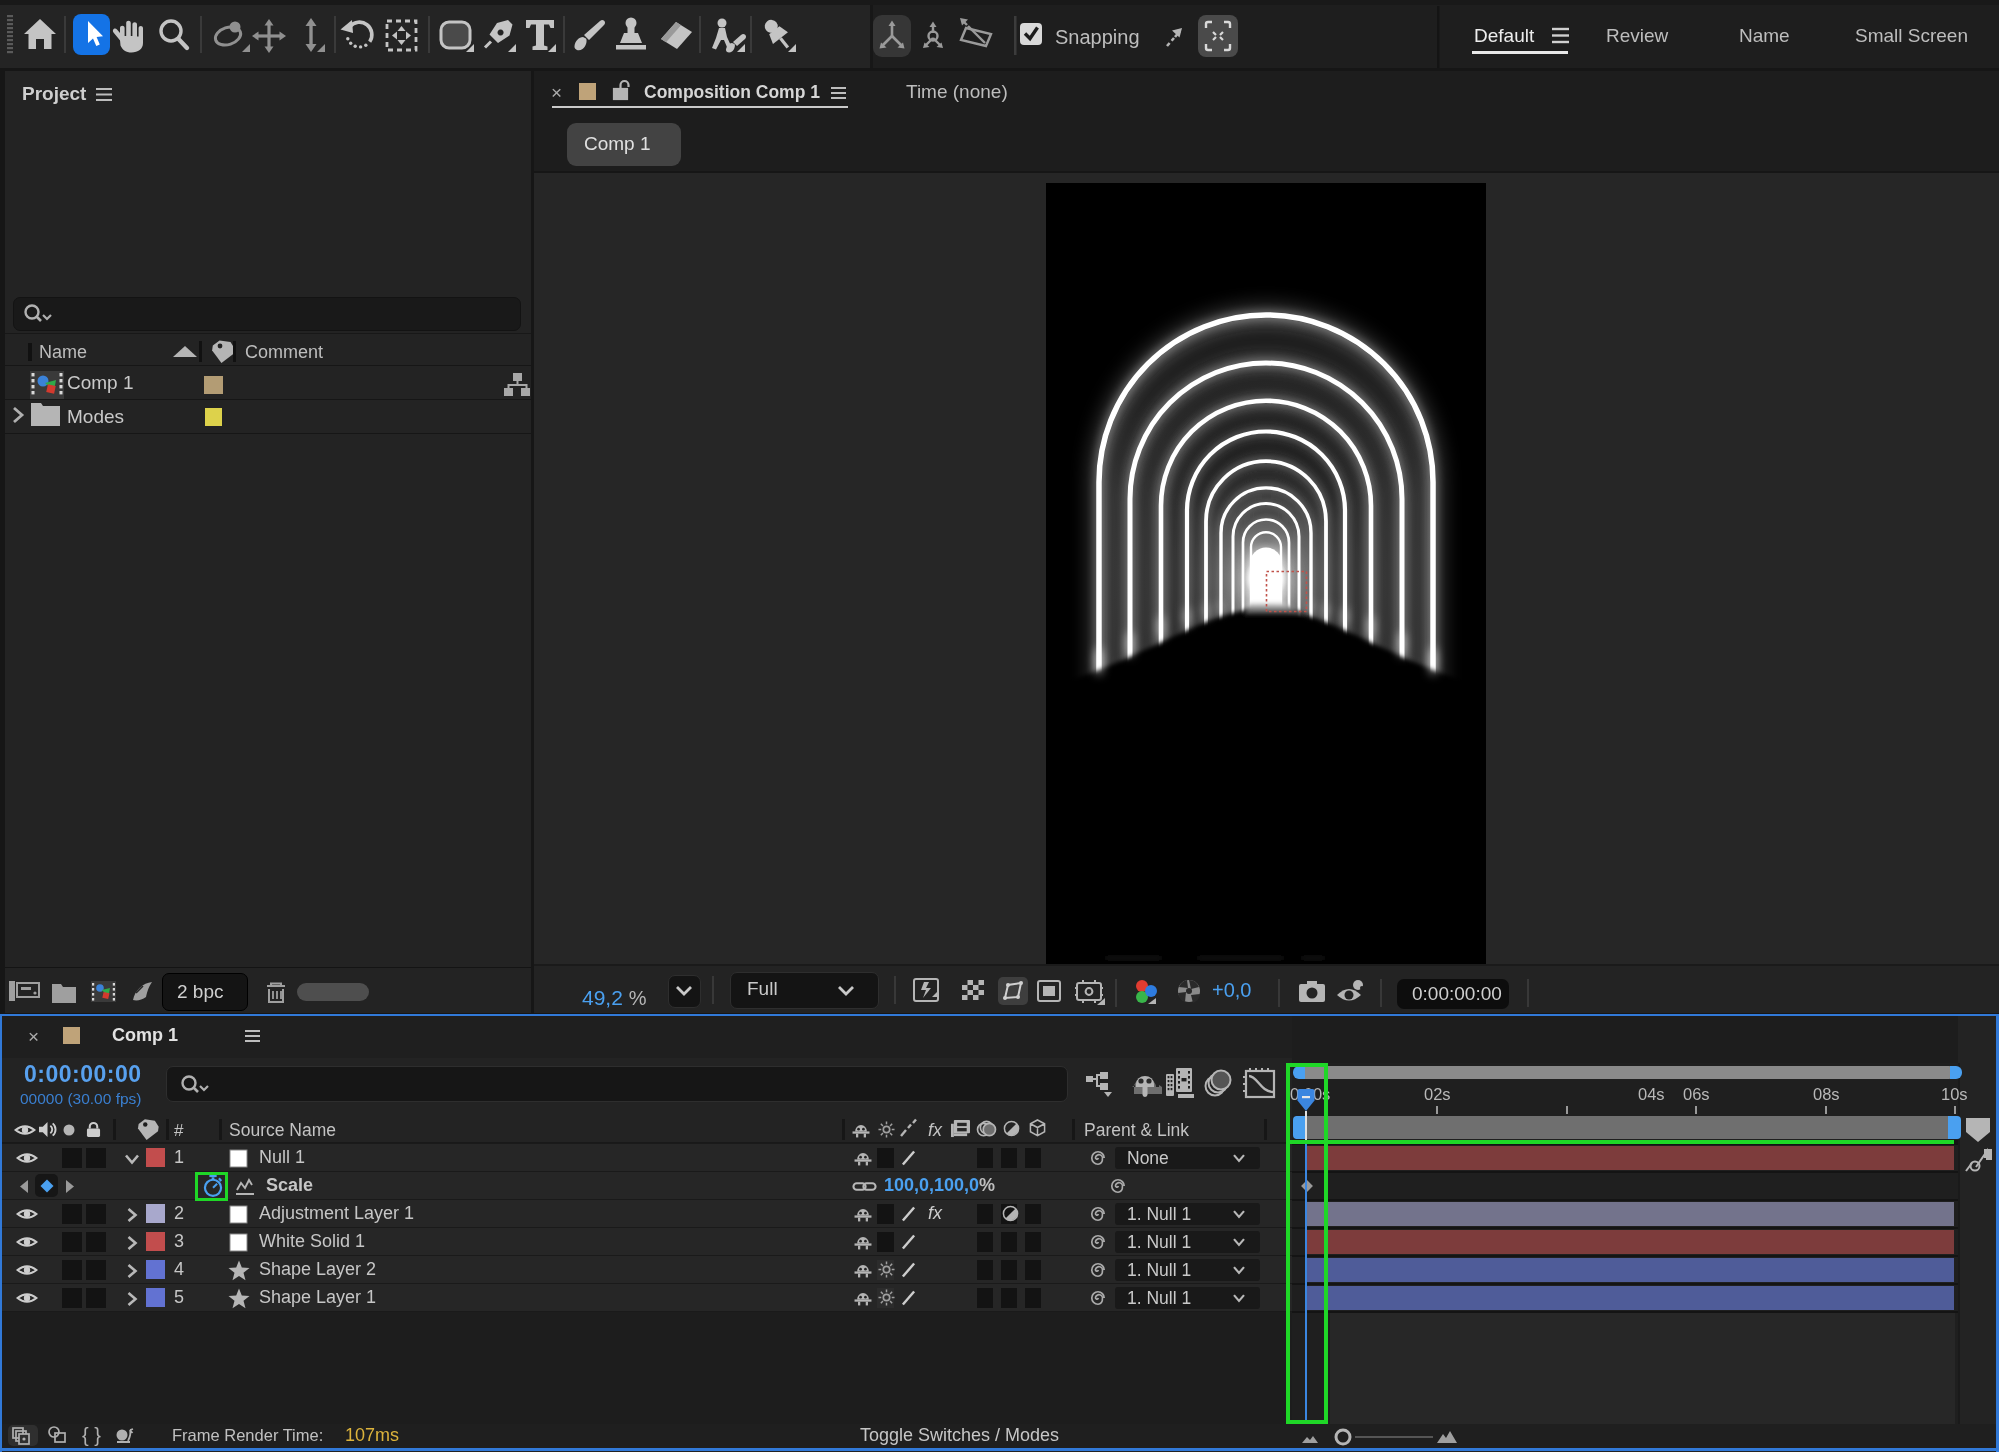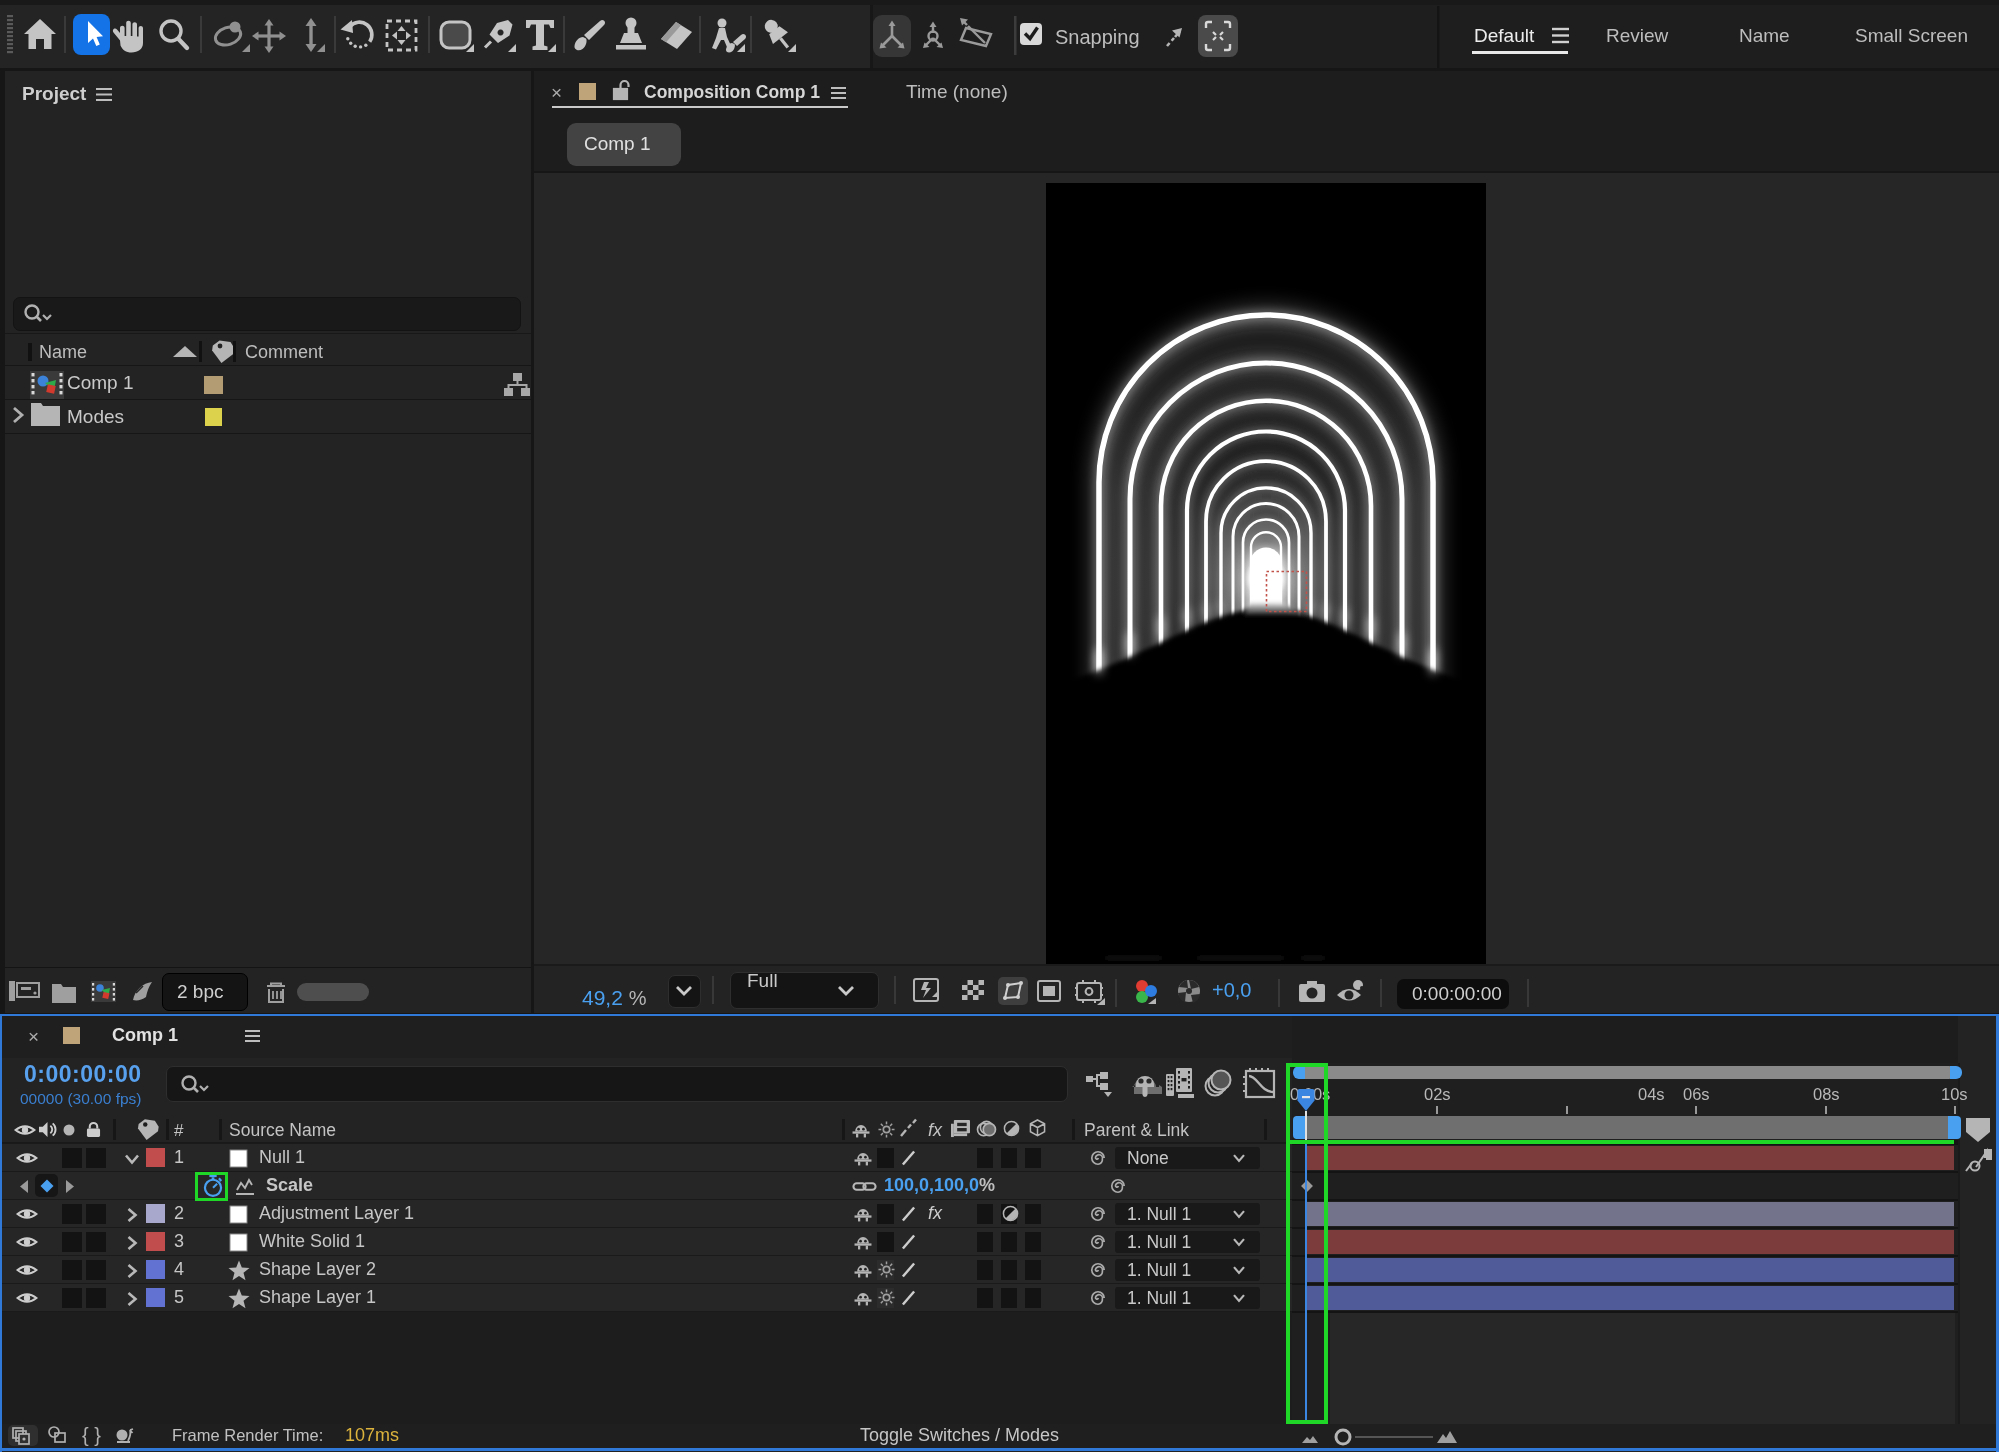--- a/index.html
+++ b/index.html
@@ -540,21 +540,21 @@
 
   <div class="abs" style="left:0;top:893px;width:1465px;height:2px;background:#1a1a1a;"></div>
   <div class="abs" id="cbb" style="left:0;top:895px;width:1465px;height:47px;background:#232323;">
     <div class="txt" style="left:48px;top:20px;font-size:21px;color:#4aa0f0;">49,2 <span style="color:#b5b5b5;font-size:20px;">%</span></div>
     <div class="abs" style="left:134px;top:9px;width:31px;height:31px;background:#141414;border:1px solid #2e2e2e;border-radius:7px;"></div>
     <svg class="abs" style="left:141px;top:19px" width="18" height="12">
         <path d="M2 2 L9 9 L16 2" fill="none" stroke="#c9c9c9" stroke-width="2.8"></path>
       </svg>
     <div class="abs" style="left:178px;top:10px;width:2px;height:28px;background:#383838;"></div>
     <div class="abs" style="left:196px;top:6px;width:147px;height:35px;background:#141414;border:1px solid #2e2e2e;border-radius:7px;"></div>
-    <div class="txt" style="left:213px;top:4px;font-size:19px;color:#c9c9c9;">Full</div>
+    <div class="txt" style="left:213px;top:12px;font-size:19px;color:#c9c9c9;">Full</div>
     <svg class="abs" style="left:303px;top:19px" width="18" height="12">
         <path d="M2 2 L9 9 L16 2" fill="none" stroke="#c9c9c9" stroke-width="2.8"></path>
       </svg>
     <div class="abs" style="left:360px;top:10px;width:2px;height:28px;background:#383838;"></div>
     <svg class="abs" style="left:378px;top:11px" width="620" height="34">
       <g fill="none" stroke="#b5b5b5" stroke-width="2">
         <rect x="2" y="2" width="24" height="22" rx="2"></rect>
           <path d="M12 5 L9 13 h5 l-3 8 l8 -10 h-5 l3 -6 Z" fill="#b5b5b5" stroke="none"></path>
           <path d="M20 20 l6 0 l0 -6 Z" fill="#b5b5b5" stroke="none"></path>
         <g transform="translate(48,0)">

